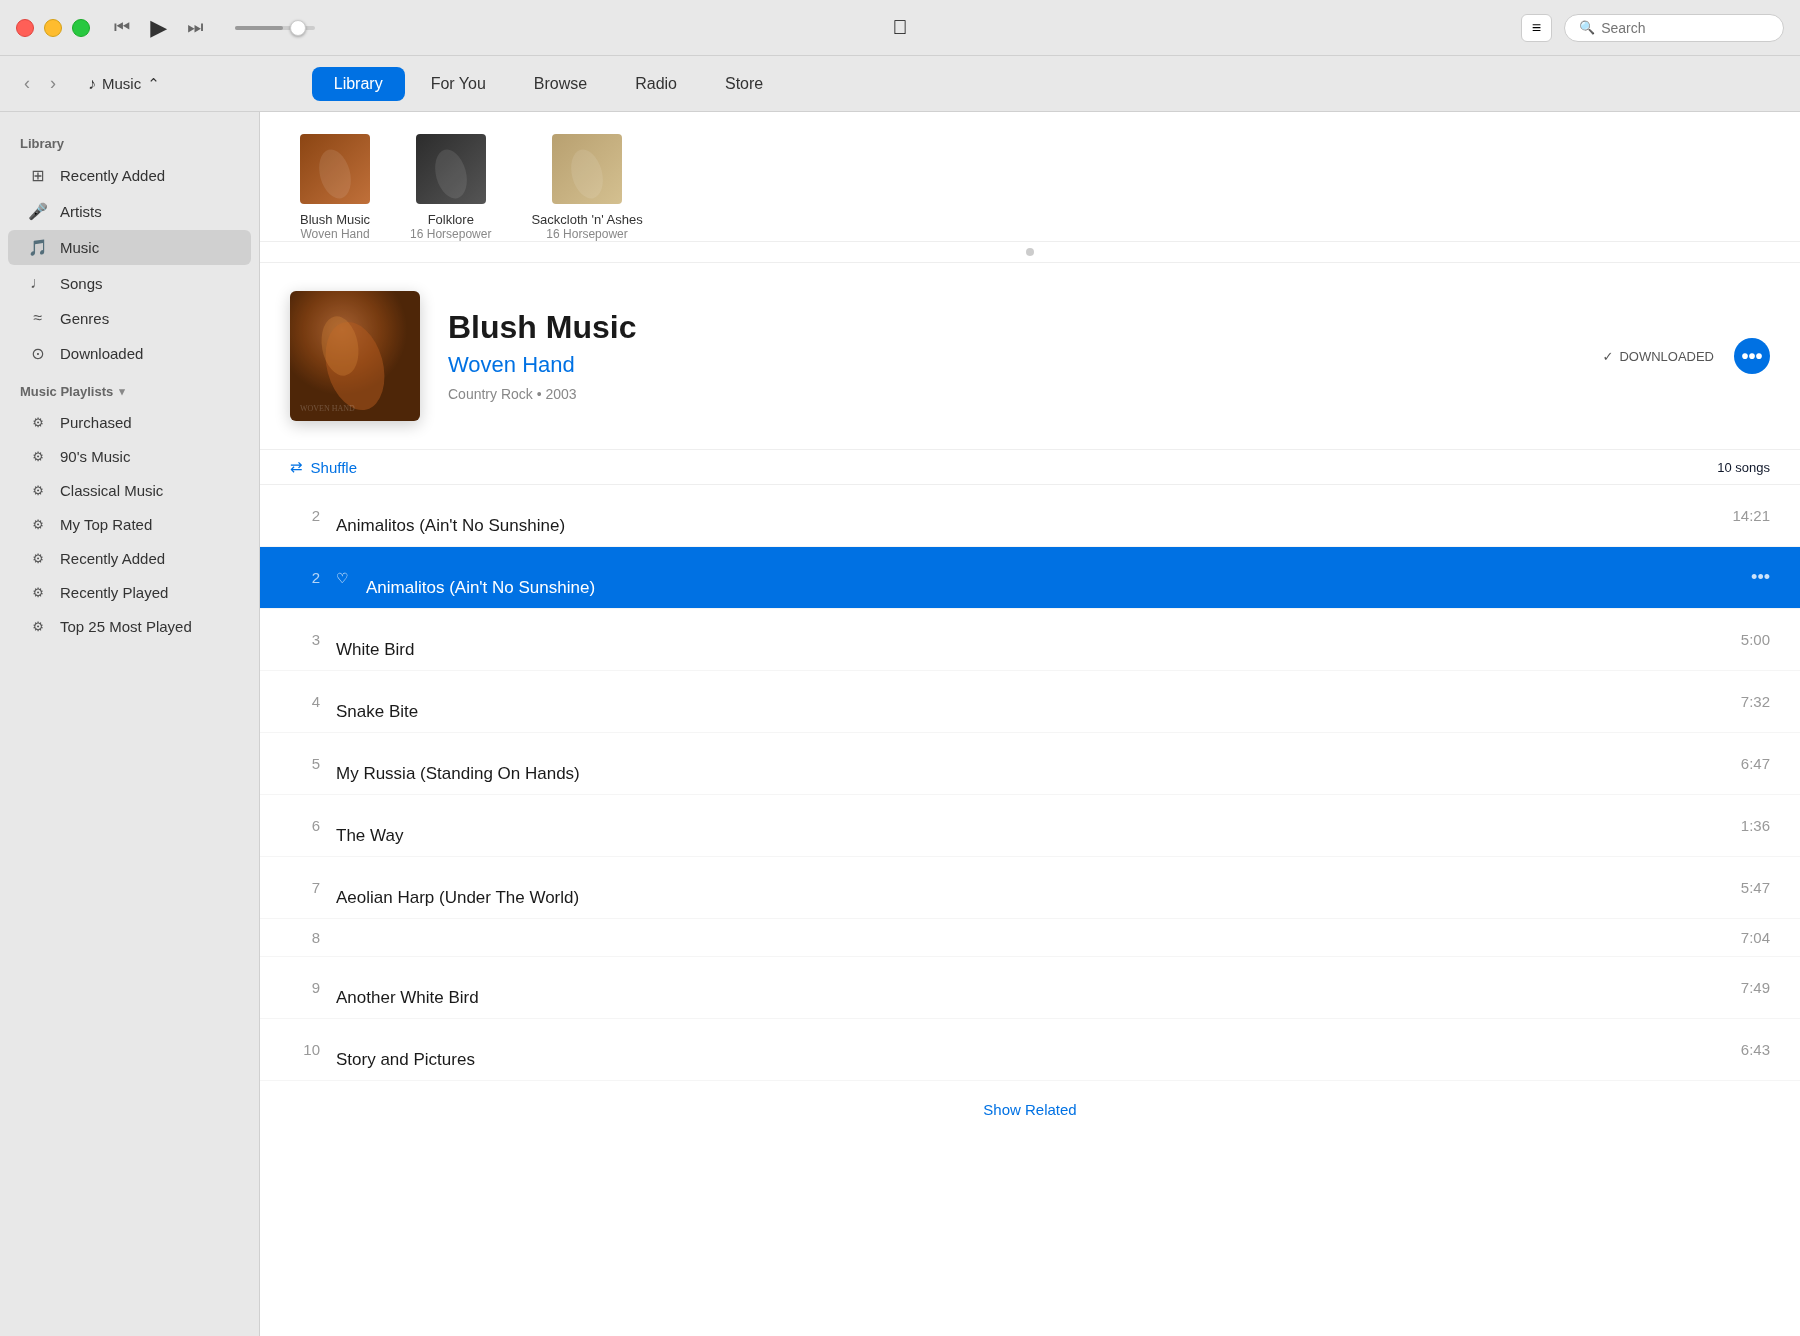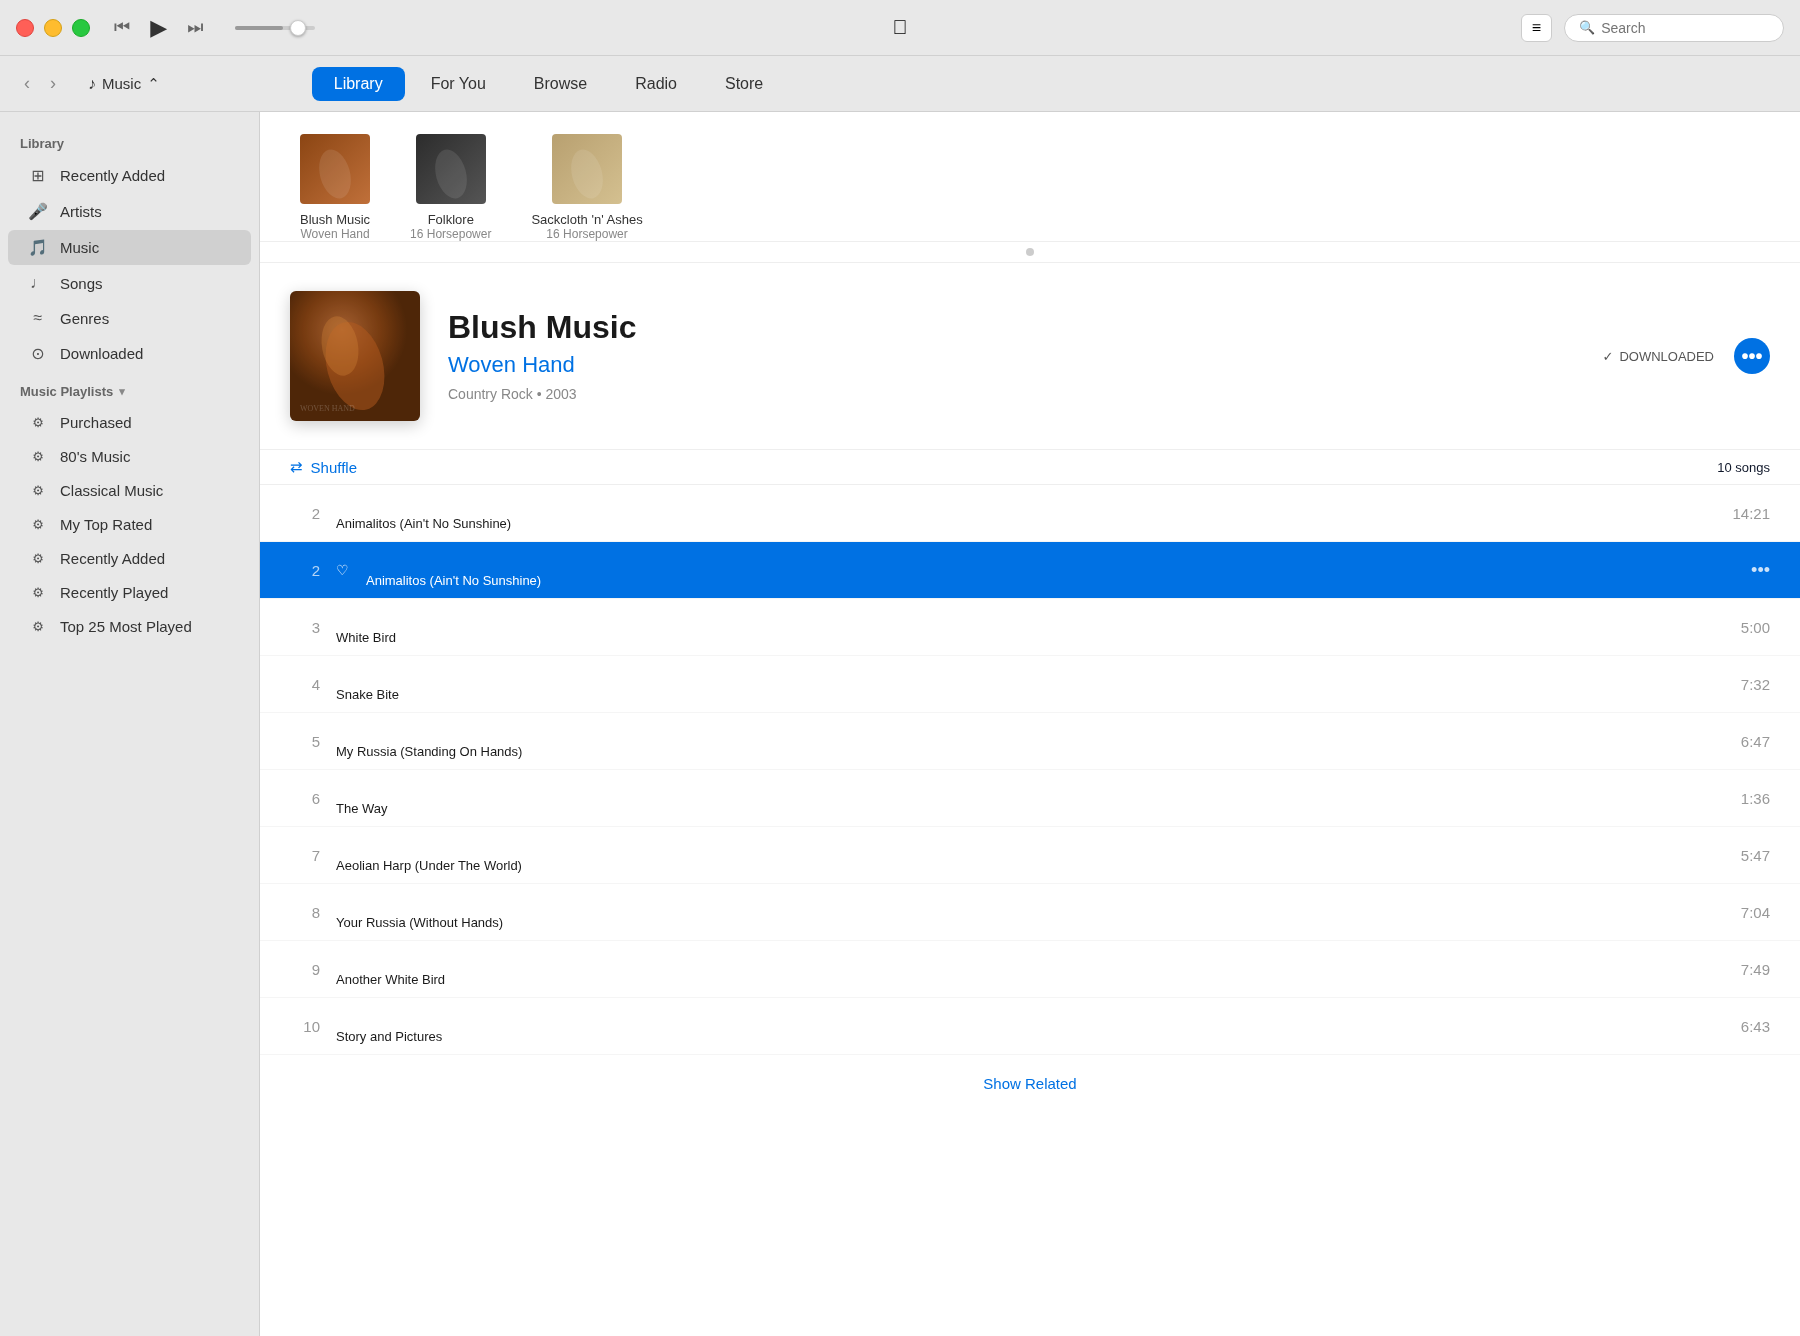--- a/index.html
+++ b/index.html
@@ -437,21 +437,21 @@
     }
     .track-heart {
       width: 20px;
       margin-right: 10px;
       font-size: 14px;
       color: rgba(255,255,255,0.9);
       flex-shrink: 0;
     }
     .track-title {
       flex: 1;
-      font-size: 13px;
+      font-size: 17px;
       color: #1a1a1a;
       margin-top: 21px;
     }
     .track-duration {
       font-size: 15px;
       color: #999;
       margin-left: auto;
       flex-shrink: 0;
     }
     .track-more {
@@ -560,21 +560,21 @@
       <span>Music Playlists</span>
       <span class="chevron">▾</span>
     </div>
     <div id="playlist-items">
         <div class="sidebar-item">
           <span class="si-icon" style="font-size:13px;">⚙</span>
           <span>Purchased</span>
         </div>
         <div class="sidebar-item">
           <span class="si-icon" style="font-size:13px;">⚙</span>
-          <span>80's Music</span>
+          <span>90's Music</span>
         </div>
         <div class="sidebar-item">
           <span class="si-icon" style="font-size:13px;">⚙</span>
           <span>Classical Music</span>
         </div>
         <div class="sidebar-item">
           <span class="si-icon" style="font-size:13px;">⚙</span>
           <span>My Top Rated</span>
         </div>
         <div class="sidebar-item">
@@ -720,21 +720,20 @@
         <span class="track-title">The Way</span>
         <span class="track-duration">1:36</span>
       </div>
         <div class="track-row">
         <span class="track-num">7</span>
         <span class="track-title">Aeolian Harp (Under The World)</span>
         <span class="track-duration">5:47</span>
       </div>
         <div class="track-row">
         <span class="track-num">8</span>
-        <span class="track-title">Your Russia (Without Hands)</span>
         <span class="track-duration">7:04</span>
       </div>
         <div class="track-row">
         <span class="track-num">9</span>
         <span class="track-title">Another White Bird</span>
         <span class="track-duration">7:49</span>
       </div>
         <div class="track-row">
         <span class="track-num">10</span>
         <span class="track-title">Story and Pictures</span>

